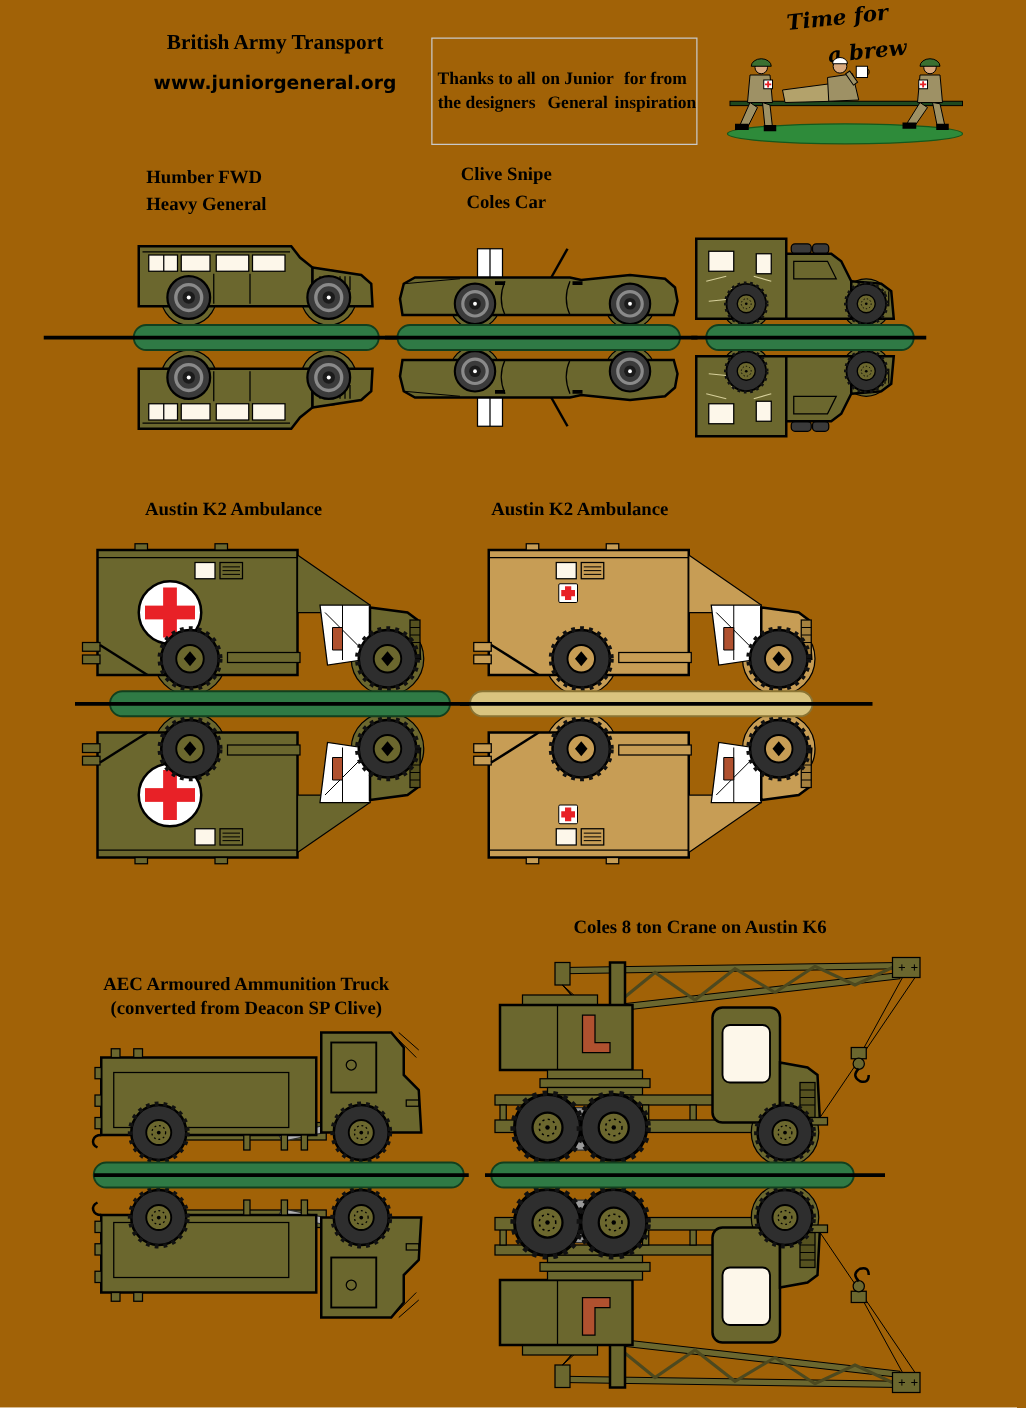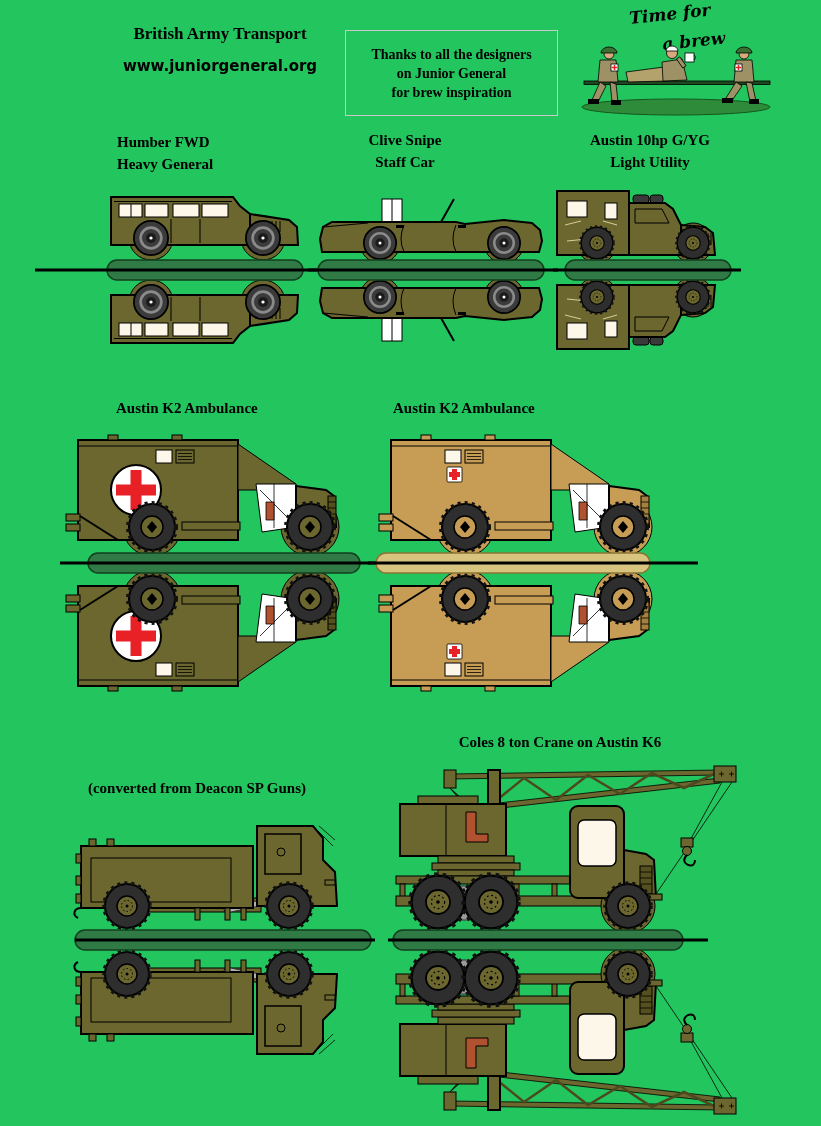--- a/index.html
+++ b/index.html
@@ -1,25 +1,25 @@
 <!DOCTYPE html>
 <html style="--olive: #6b672e; --olive-dark: #55511f; --green-base: #2f7a45; --tan: #c79d55; --tan-base: #d9c47f; --red-cross: #e82127; --window-cream: #fdf7ea; --seat-sienna: #b0512f; --metal-gray: #9a9a9a; --figure-base-green: #2e8b3a; --uniform-khaki: #9e9165; --helmet-green: #3a7031; --skin: #d9a97e; --tire: #2e2e2e;"><head>
 <meta charset="utf-8">
 <style>
   html,body{margin:0;padding:0;background:#fff;}
-  #page{position:relative;width:821px;height:1126px;background:#22c55e;overflow:hidden;
+  #page{position:relative;width:821px;height:1126px;background:#a16207;overflow:hidden;
         font-family:"Liberation Serif","DejaVu Serif",serif;color:#000;}
   .abs{position:absolute;}
   .title-block{left:60px;top:24px;width:320px;text-align:center;}
   .title{font-size:17px;font-weight:bold;}
   .byline{font-size:14.5px;font-weight:bold;margin-top:14px;}
   .website{font-size:15px;font-weight:bold;margin-top:13px;
            font-family:"DejaVu Sans","Liberation Sans",sans-serif;}
   .thanks-box{left:345px;top:30px;width:211px;height:84px;border:1px solid #c9c9c9;
-              display:flex;flex-direction:column;justify-content:center;align-items:center;
+              display:flex;flex-direction:row;justify-content:center;align-items:center;
               font-size:14px;font-weight:bold;line-height:19px;text-align:center;}
   .vlabel{font-size:15px;font-weight:bold;line-height:22px;text-align:center;}
   svg.veh{position:absolute;overflow:visible;}
   
   .f-olive{fill:var(--olive);} .f-olive2{fill:var(--olive-dark);}
   .f-tan{fill:var(--tan);} .f-win{fill:var(--window-cream);} .f-white{fill:#fff;}
   .f-red{fill:var(--red-cross);}
   .f-sienna{fill:var(--seat-sienna);} .f-gray{fill:var(--metal-gray);}
   .nf{fill:none;}
   .s-blk{stroke:#000;stroke-width:1;} .s-blk15{stroke:#000;stroke-width:1.5;}
@@ -66,21 +66,21 @@
 <div id="page">
 
   <div class="abs title-block">
     <div class="title">British Army Transport</div>
     <div class="website">www.juniorgeneral.org</div>
   </div>
 
   <div class="abs thanks-box">
     <div>Thanks to all the designers</div>
     <div>on Junior General</div>
-    <div>for brew inspiration</div>
+    <div>for from inspiration</div>
   </div>
 
   <svg class="veh" style="left:568px;top:2px" width="250" height="116" viewBox="0 0 250 116">
     <text x="62" y="22" class="script-text" transform="rotate(-6 62 22)">Time for</text>
     <text x="95" y="48" class="script-text" transform="rotate(-6 95 48)">a brew</text>
     <ellipse cx="108" cy="105" rx="94" ry="8" fill="var(--figure-base-green)" stroke="#14581d"></ellipse>
 
     <rect x="16" y="79" width="186" height="3.5" fill="#1e481e" stroke="#000" stroke-width=".8"></rect>
 
     <path d="M58,70 L96,65 L99,79 L60,80 Z" fill="#b3a26b" class="s-thin"></path>
@@ -118,25 +118,21 @@
       <rect x="181" y="97" width="10" height="5" fill="#000"></rect>
     </g>
   </svg>
 
   <div class="abs vlabel" style="left:117px;top:131px;width:160px;text-align:left">
     <div>Humber FWD</div>
     <div>Heavy General</div>
   </div>
   <div class="abs vlabel" style="left:330px;top:129px;width:150px;text-align:center">
     <div>Clive Snipe</div>
-    <div>Staff Car</div>
-  </div>
-  <div class="abs vlabel" style="left:565px;top:129px;width:170px;text-align:center">
-    <div>Austin 10hp G/YG</div>
-    <div>Light Utility</div>
+    <div>Coles Car</div>
   </div>
 
   <svg class="veh" style="left:35px;top:183px" width="300" height="177" viewBox="0 0 300 177">
     <g id="v-fwd">
       <circle cx="116" cy="55" r="22" class="f-olive s-blk"></circle>
       <circle cx="228" cy="55" r="22" class="f-olive s-blk"></circle>
       <path d="M76,14 L198,14 L205,23 L215,31 L215,62 L76,62 Z" class="f-olive s-blk2"></path>
       <path d="M215,31 L254,37 L262,44 L263,62 L215,62 Z" class="f-olive s-blk2"></path>
       <line x1="79" y1="18.5" x2="197" y2="18.5" class="s-blk"></line>
       <rect x="84" y="21" width="23" height="13" class="f-win s-blk"></rect>
@@ -274,21 +270,22 @@
     </g>
     <use href="#v-k2b" transform="translate(0,266) scale(1,-1)"></use>
     <rect x="8" y="123" width="274" height="20" rx="10" class="base-tan"></rect>
     <line x1="0" y1="133" x2="330" y2="133" class="midline"></line>
   </svg>
 
   <div class="abs vlabel" style="left:400px;top:731px;width:320px;text-align:center">
     <div>Coles 8 ton Crane on Austin K6</div>
   </div>
   <div class="abs vlabel" style="left:62px;top:779px;width:270px;text-align:center;line-height:19px">
-    <div>(converted from Deacon SP Guns)</div>
+    <div>AEC Armoured Ammunition Truck</div>
+    <div>(converted from Deacon SP Clive)</div>
   </div>
 
   <svg class="veh" style="left:75px;top:818px" width="300" height="272" viewBox="0 0 300 272">
     <g id="v-aec">
       <rect x="56" y="80" width="130" height="14" class="f-olive s-blk"></rect>
       <rect x="86" y="85" width="62" height="5" class="f-gray" stroke="#333"></rect>
       <path d="M148,90 L196,80 L199,85 L151,95 Z" fill="#b0b0b0" stroke="#333"></path>
       <rect x="6" y="28" width="172" height="62" class="f-olive s-blk2"></rect>
       <rect x="16" y="40" width="140" height="44" class="nf s-blk"></rect>
       <rect x="14" y="21" width="7" height="7" class="f-olive s-blk"></rect>

